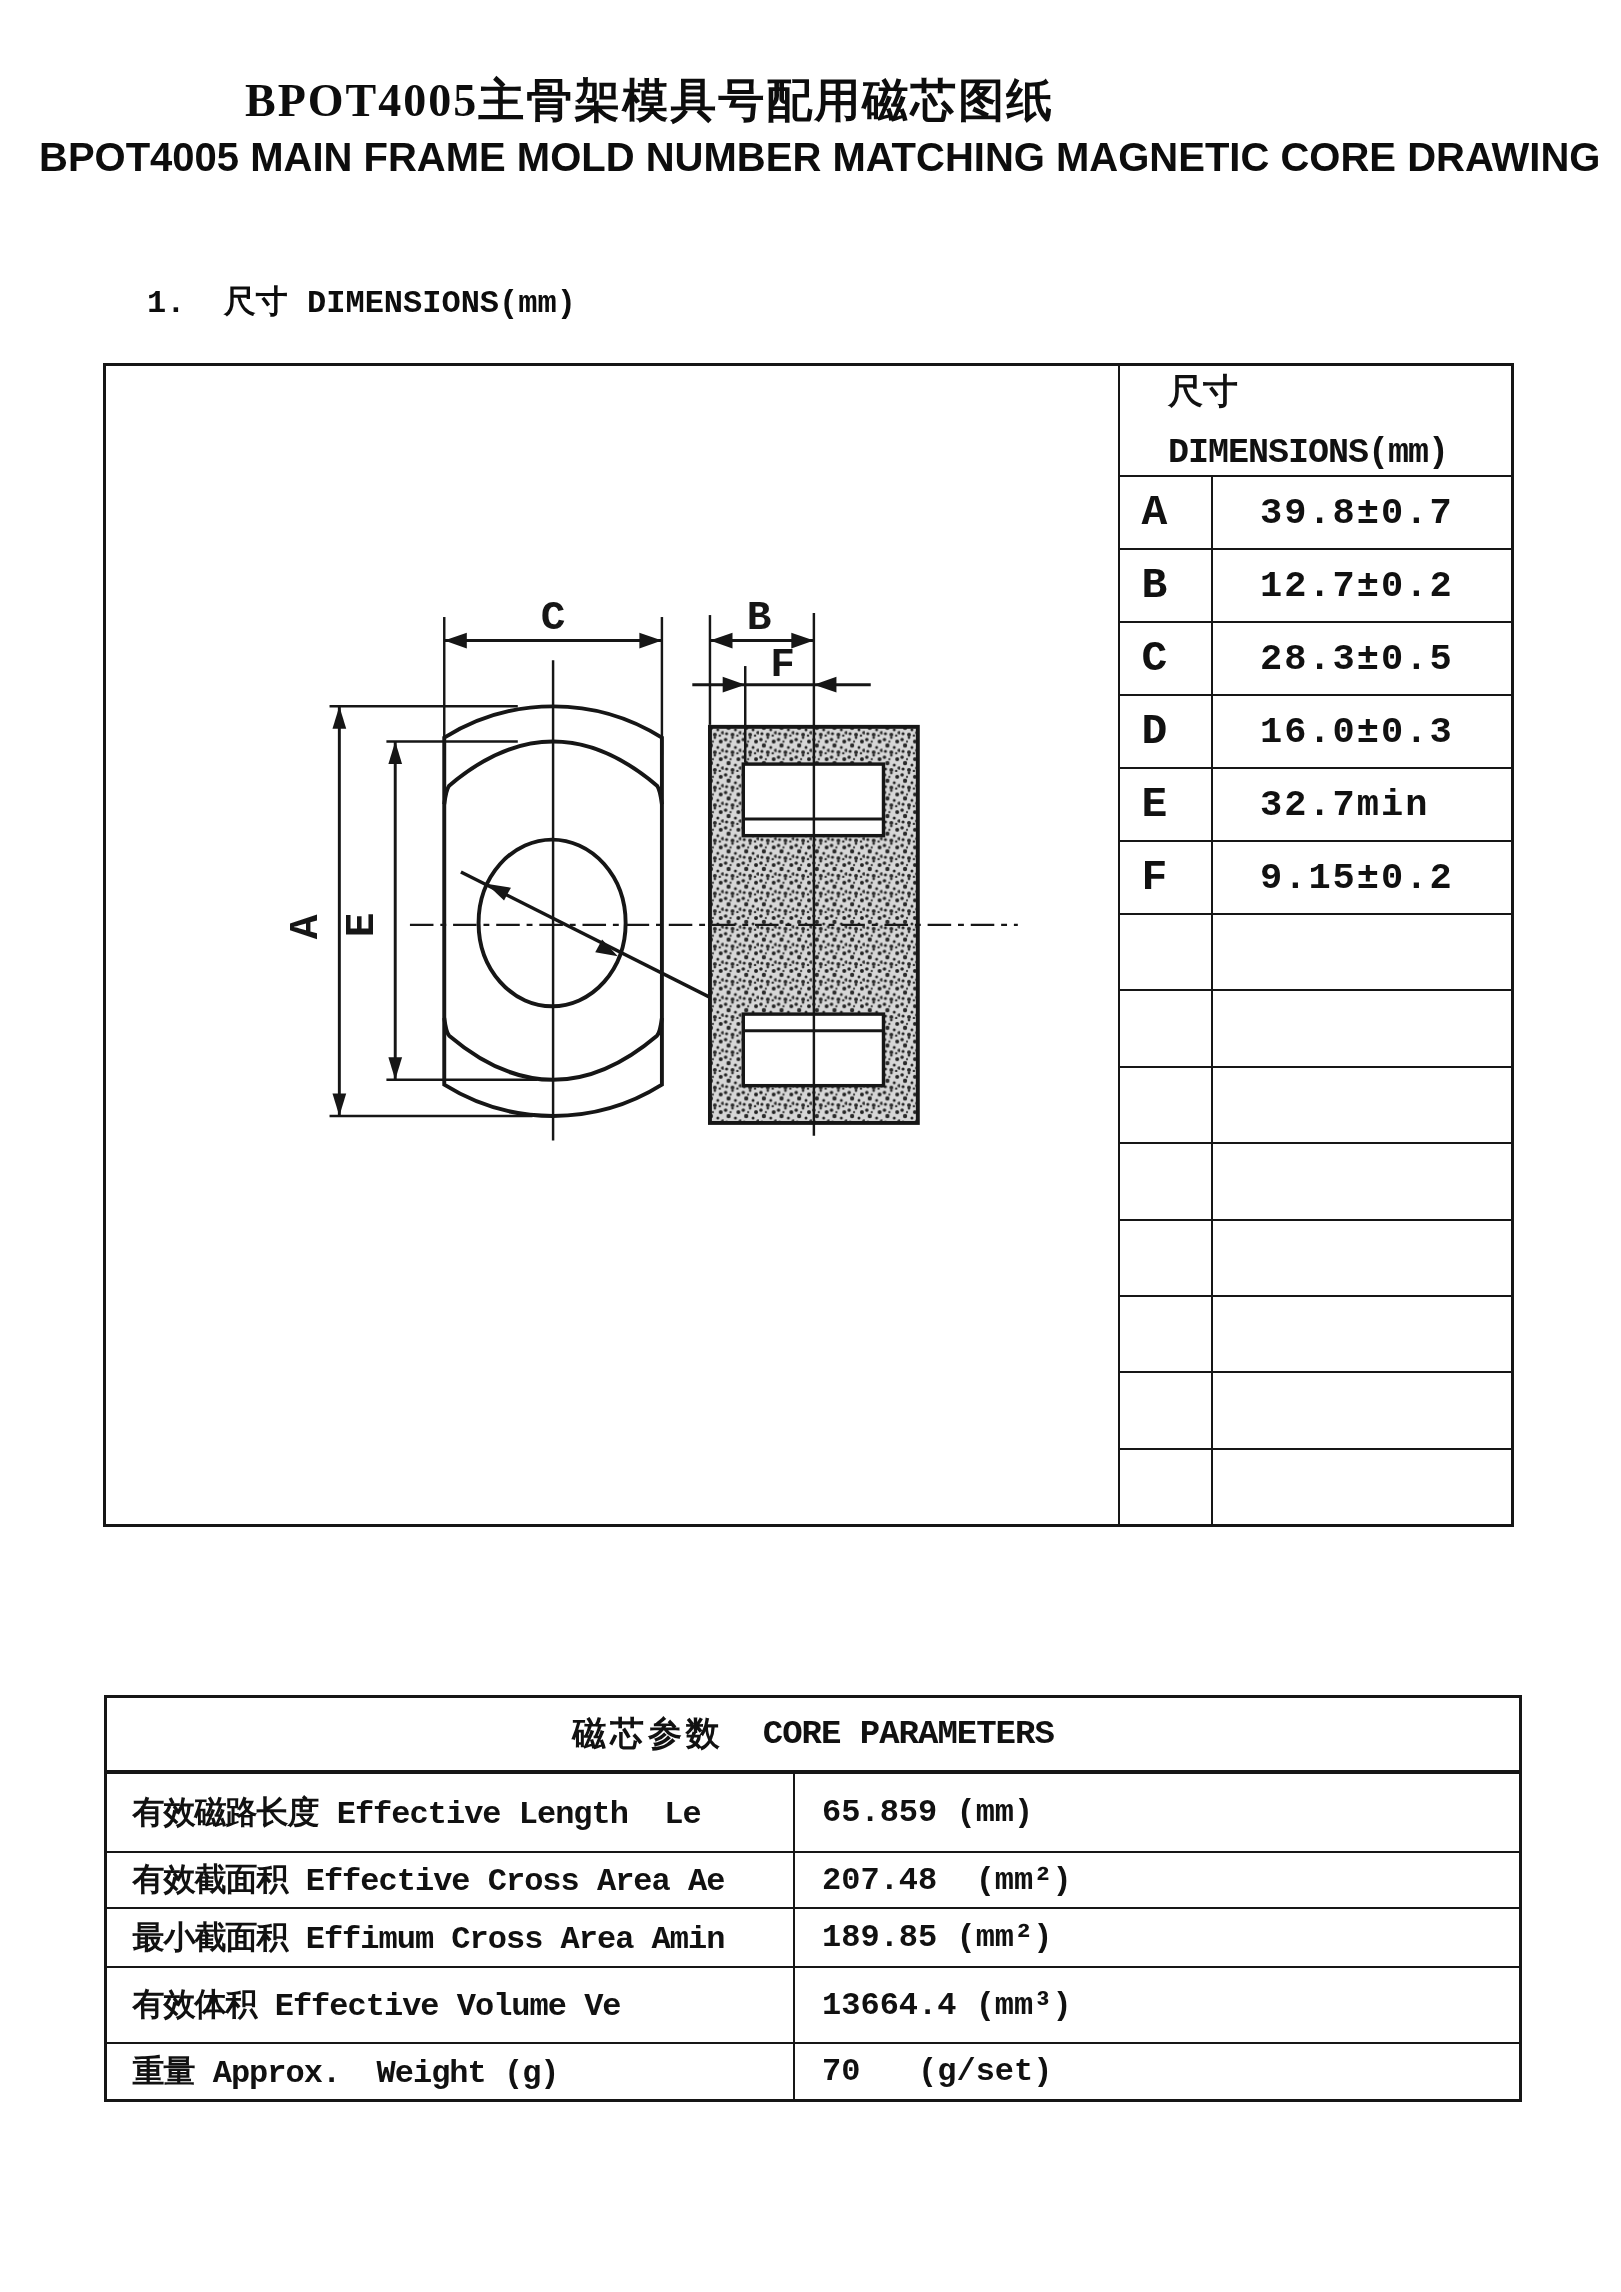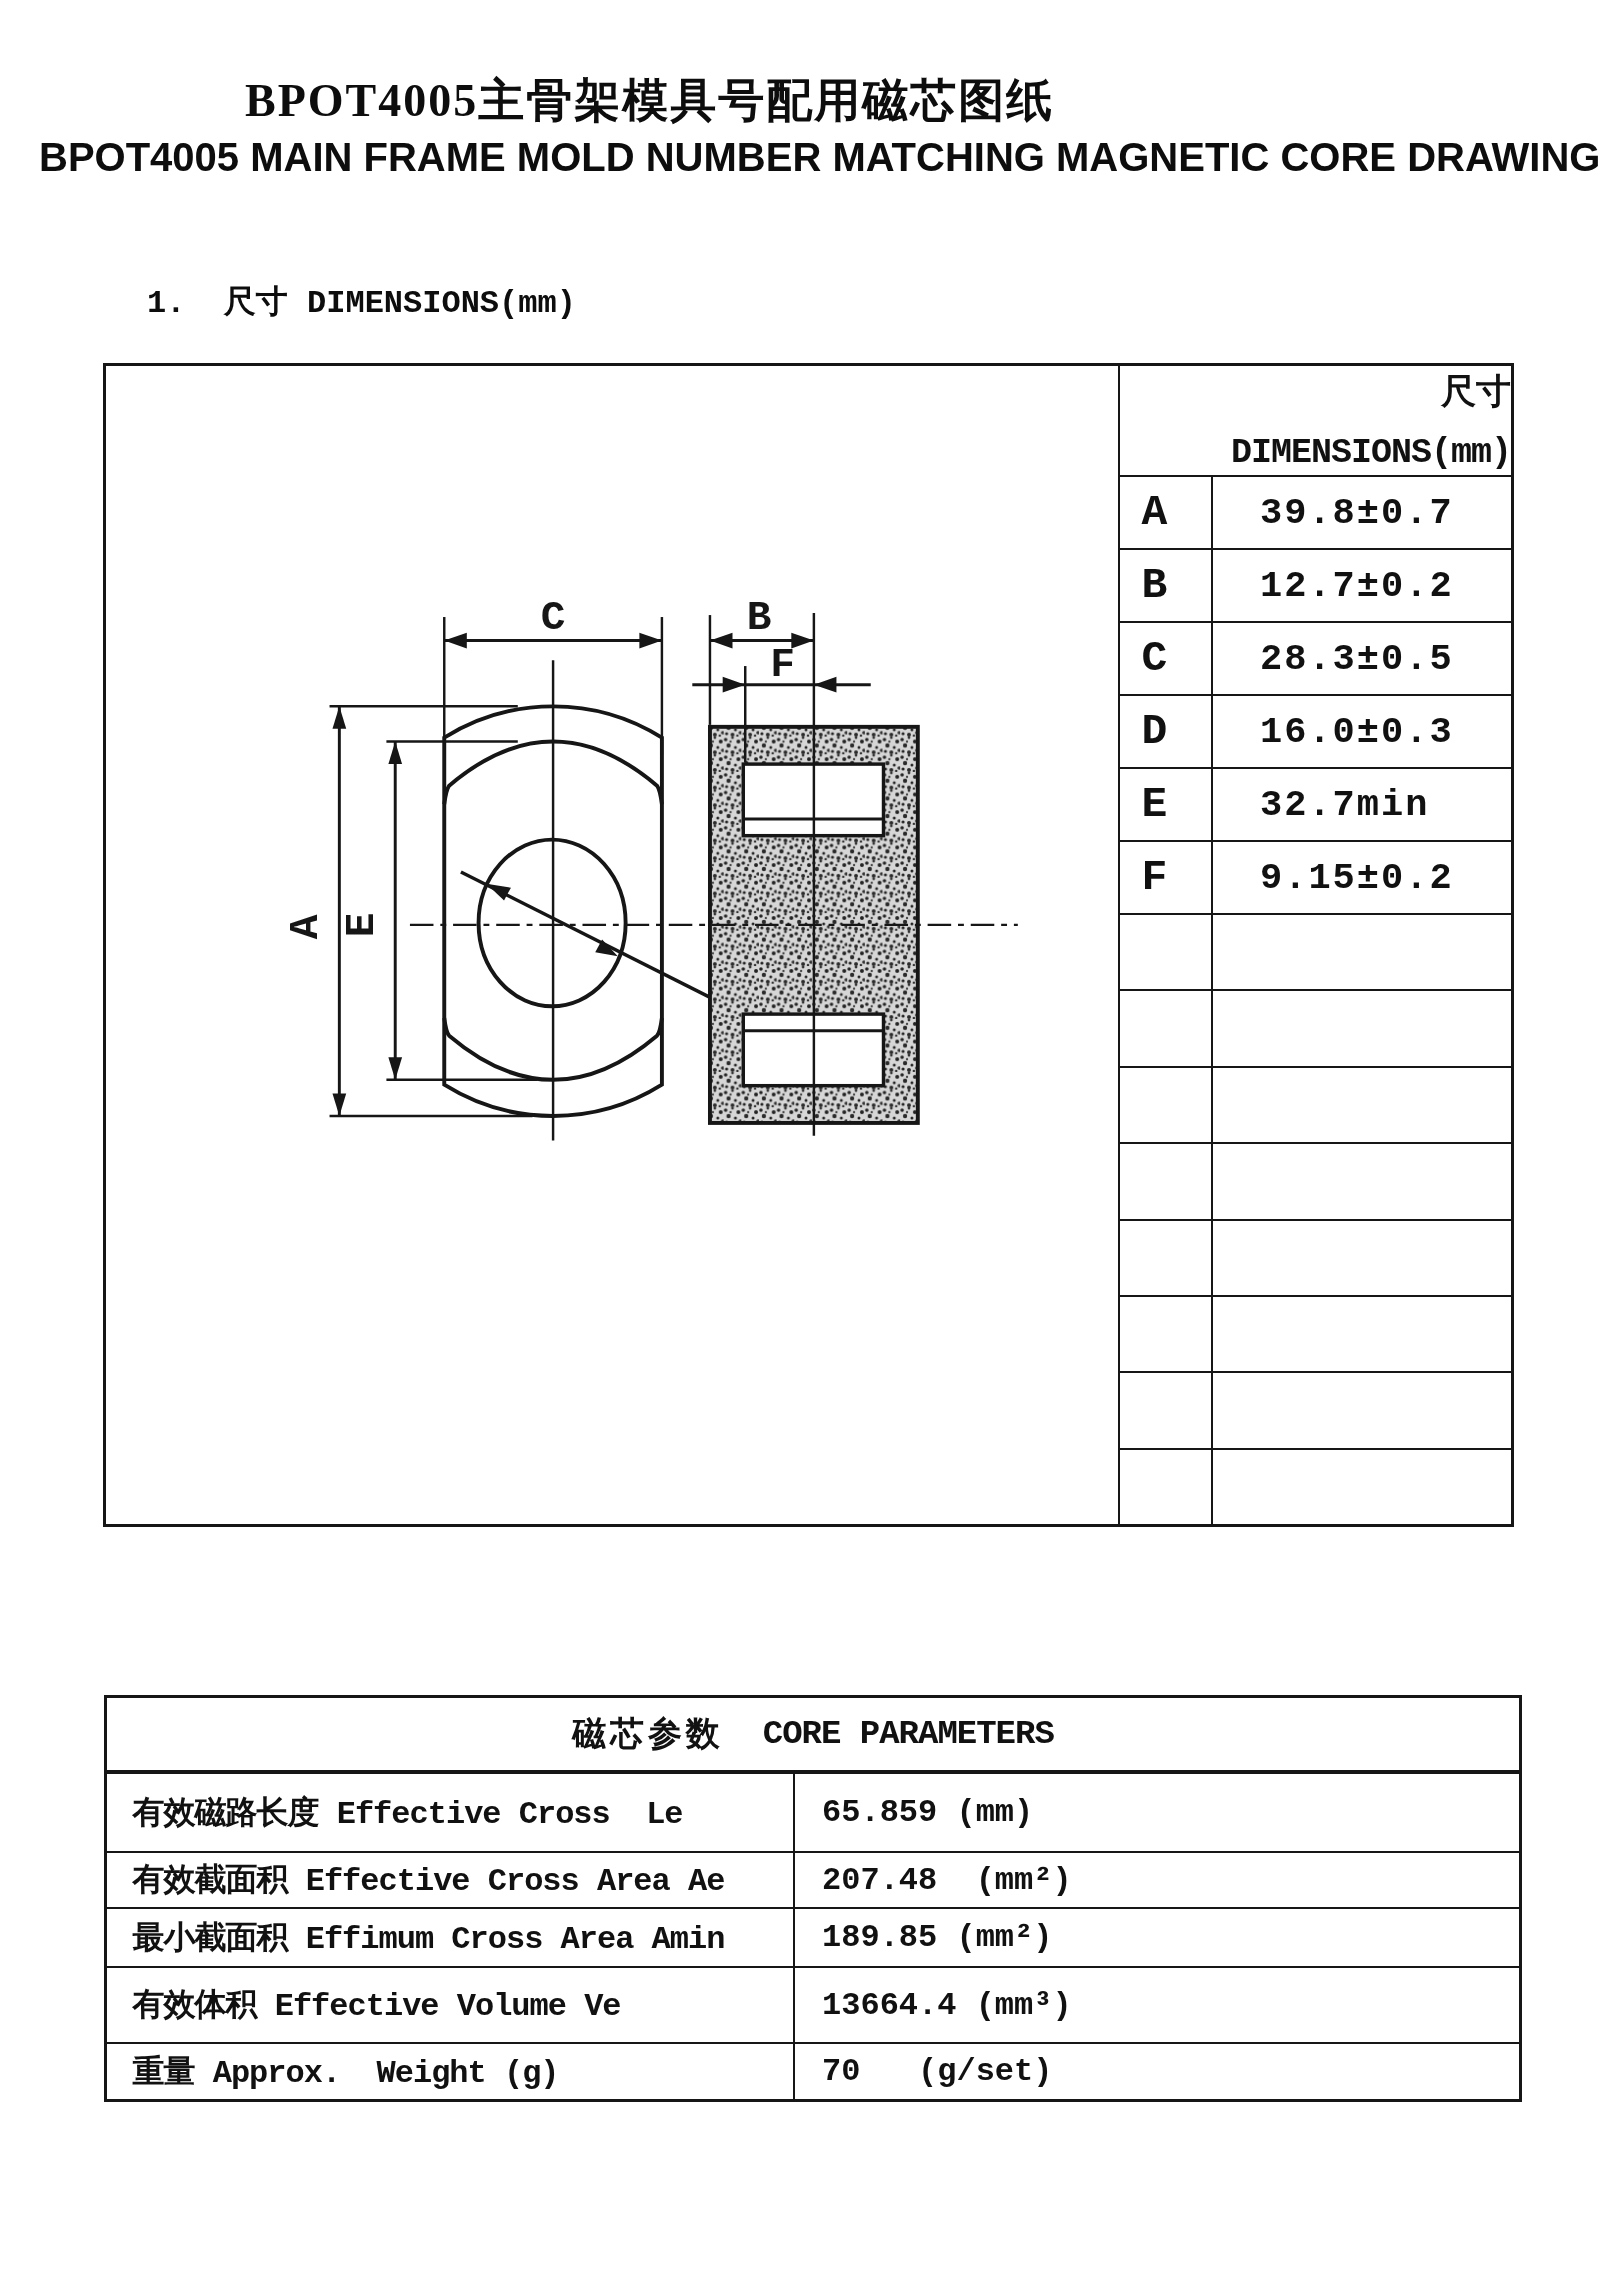--- a/index.html
+++ b/index.html
@@ -39,22 +39,22 @@
   .drawing-box svg{position:absolute;left:0;top:0;}
   
   .dim-table{
     position:absolute;top:0;right:0;bottom:0;left:1012px;
     border-left:2.9px solid #161616;
     display:flex;flex-direction:column;
     background:#fff;
   }
   .dim-header{
     height:109px;border-bottom:2.9px solid #161616;
-    display:flex;flex-direction:column;align-items:flex-end;justify-content:center;
-    gap:18px;flex:none;
+    display:flex;flex-direction:column;align-items:flex-start;justify-content:center;
+    gap:18px;flex:none;padding-left:48px;
   }
   .dim-header .cn{
     font-family:"Liberation Serif", serif;
     font-size:35px;font-weight:bold;
   }
   .dim-header .en{
     font-family:"Liberation Mono", monospace;
     font-size:35px;font-weight:bold;letter-spacing:-1px;
   }
   .dim-row{
@@ -261,21 +261,21 @@
         </div>
     </div>
   </div>
 
   <div class="params-table">
     <div class="params-header">
       <span class="cn">磁芯参数</span>
       <span class="en">CORE PARAMETERS</span>
     </div>
     <div class="params-row r-tall1">
-      <div class="params-label">有效磁路长度 Effective Cross  Le</div>
+      <div class="params-label">有效磁路长度 Effective Length  Le</div>
       <div class="params-value">65.859 (mm)</div>
     </div>
     <div class="params-row r-short1">
       <div class="params-label">有效截面积 Effective Cross Area Ae</div>
       <div class="params-value">207.48  (mm²)</div>
     </div>
     <div class="params-row r-short2">
       <div class="params-label">最小截面积 Effimum Cross Area Amin</div>
       <div class="params-value">189.85 (mm²)</div>
     </div>

